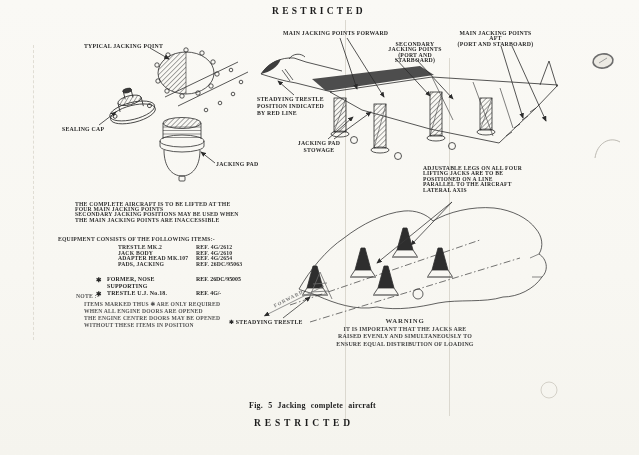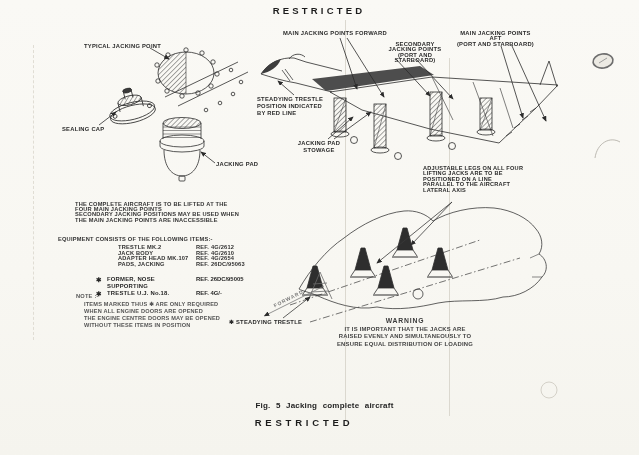--- a/index.html
+++ b/index.html
@@ -1,19 +1,19 @@
 <!DOCTYPE html>
 <html><head>
 <meta charset="utf-8">
 <style>
   html,body{margin:0;padding:0;background:#e9e7e1;}
   .page{
     position:relative;width:639px;height:455px;overflow:hidden;
     background:linear-gradient(180deg,#faf9f5 0%,#f8f7f2 60%,#f5f4ee 100%);
-    font-family:Liberation Sans, sans-serif;color:#262626;
+    font-family:Liberation Serif, serif;color:#262626;
   }
   .fold{position:absolute;width:1px;background:#dbd8cf;}
   .fold.dashed{background:none;border-left:1px dashed #e0ddd4;}
   .lbl{position:absolute;font-weight:bold;font-size:5.8px;line-height:1.1;
        letter-spacing:.25px;color:#2a2a2a;white-space:pre-line;}
   .ctr{text-align:center;}
   .restricted{font-size:9.5px;font-weight:bold;letter-spacing:3.2px;color:#1c1c1c;}
   .para{position:absolute;font-weight:bold;font-size:5.7px;line-height:5.2px;
         letter-spacing:.2px;color:#333;white-space:pre-line;}
   .eq-table{position:absolute;left:118px;top:245px;}
@@ -294,17 +294,17 @@
 
   <div class="lbl forward" style="left:273px;top:304px;">FORWARD</div>
 
   <div class="lbl" style="left:229px;top:319px;">✱   STEADYING   TRESTLE</div>
 
   <div class="lbl ctr warning-title" style="left:325px;top:317px;width:160px;">WARNING</div>
   <div class="lbl ctr warning-body" style="left:320px;top:326px;width:170px;font-weight:bold;">IT  IS  IMPORTANT  THAT  THE  JACKS  ARE
 RAISED   EVENLY  AND   SIMULTANEOUSLY   TO
 ENSURE   EQUAL   DISTRIBUTION   OF   LOADING</div>
 
-  <div class="lbl ctr fig-caption" style="left:232px;top:402px;width:185px;">Fig. 5  Jacking  complete  aircraft</div>
+  <div class="lbl ctr fig-caption" style="left:220px;top:402px;width:185px;">Fig. 5  Jacking  complete  aircraft</div>
 
   <div class="lbl restricted ctr" style="left:229px;top:418px;width:150px;letter-spacing:3.8px;">RESTRICTED</div>
 
 </div>
 
 </body></html>

